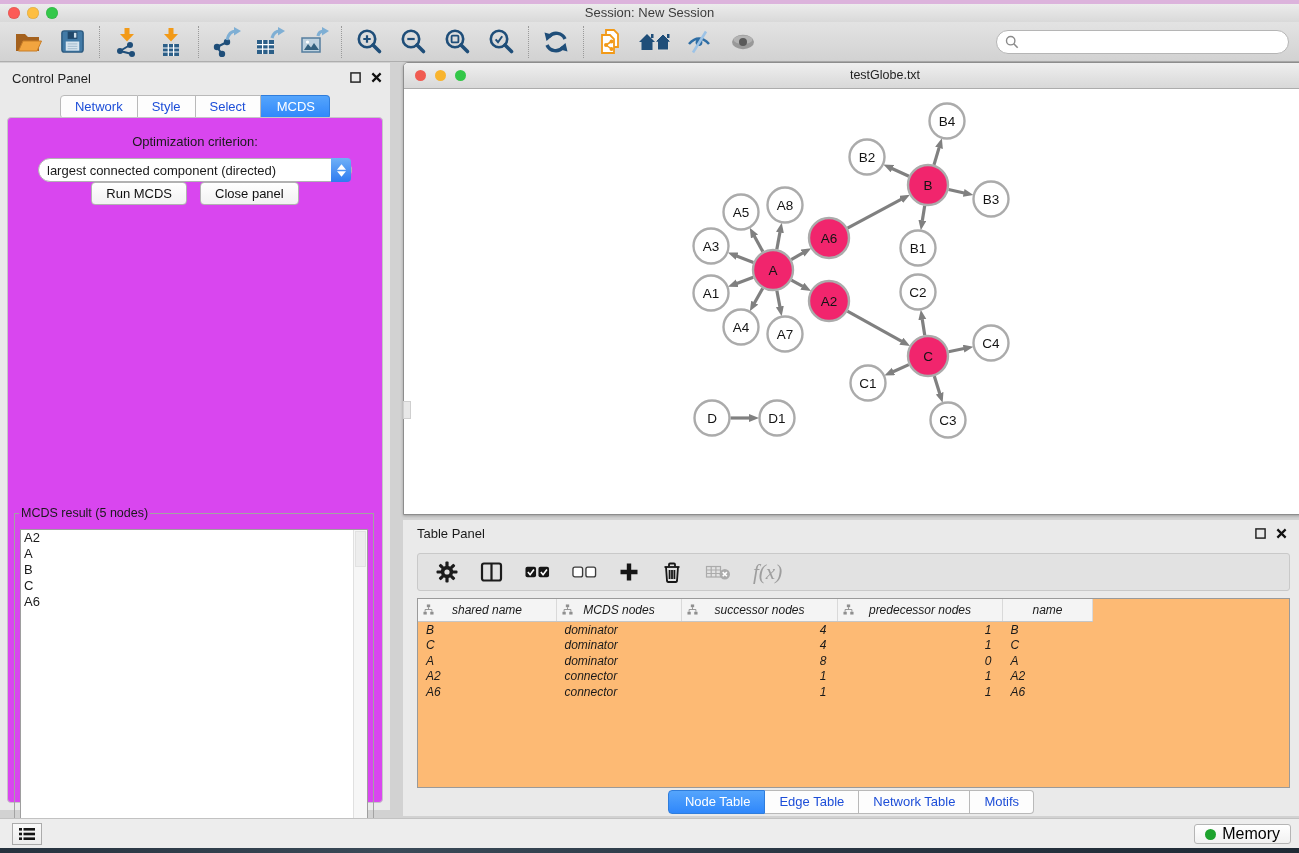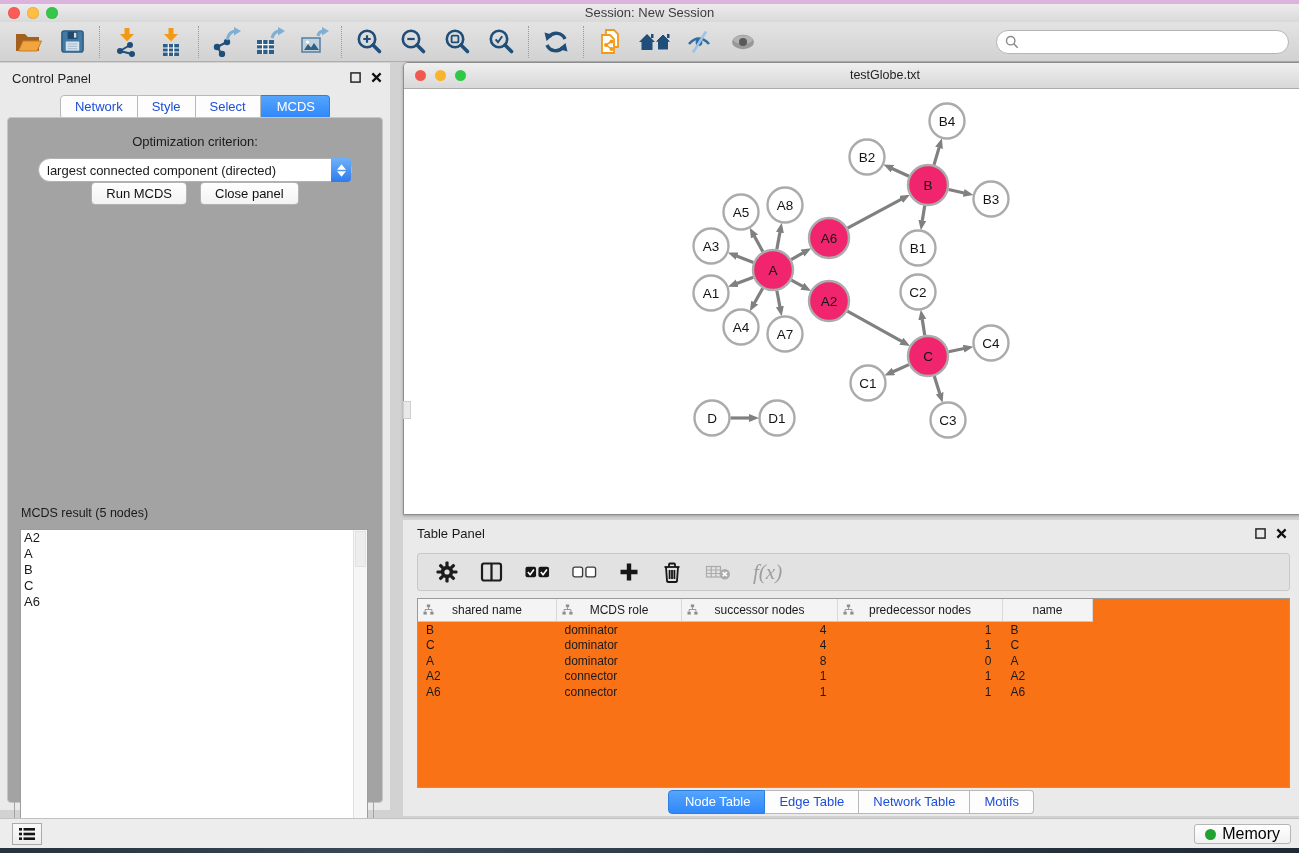--- a/index.html
+++ b/index.html
@@ -24,21 +24,21 @@
   
   .cpanel{position:absolute;left:0;top:63px;width:390px;height:747px;background:#eaeaea;}
   .cpanel-header{position:absolute;left:12px;top:8px;font-size:13px;color:#222;}
   .panel-ctls{position:absolute;right:8px;top:9px;display:flex;gap:10px;align-items:center;}
   .cp-tabs{position:absolute;left:0;top:32px;width:100%;display:flex;justify-content:center;}
   .tabseg{display:flex;}
   .tab{font-size:13px;padding:3px 14px 4px 14px;background:#fdfdfd;border:1px solid #b9b9b9;border-left:none;color:#1d4ed8;}
   .tab:first-child{border-left:1px solid #b9b9b9;border-radius:4px 0 0 4px;}
   .tab:last-child{border-radius:0 4px 4px 0;}
   .tab.active{background:linear-gradient(#55a5fc,#2f87fb);color:#fff;border-color:#2f7ddc;padding-left:16px;}
-  .cp-inner{position:absolute;left:7px;right:7px;top:54px;bottom:7px;background:#a3a3a3;
+  .cp-inner{position:absolute;left:7px;right:7px;top:54px;bottom:7px;background:#d946ef;
             border:1px solid #c6c6c6;border-radius:4px;}
   .opt-label{margin-top:16px;text-align:center;font-size:13px;}
   .dropdown{position:relative;margin:9px auto 0 auto;width:314px;height:24px;background:#fff;
             border:1px solid #b2b2b2;border-radius:12px;box-sizing:border-box;
             display:flex;align-items:center;font-size:13px;padding-left:8px;}
   .dd-stepper{position:absolute;right:0;top:-1px;width:20px;height:24px;border-radius:0 4px 4px 0;
               background:linear-gradient(#6fb1f7,#2e7bf0);display:flex;flex-direction:column;
               align-items:center;justify-content:center;gap:1px;}
   .cp-buttons{display:flex;justify-content:center;gap:13px;}
   .btn{font-size:13px;background:linear-gradient(#ffffff,#f2f2f2);border:1px solid #b2b2b2;
@@ -65,22 +65,22 @@
   .left-grip{position:absolute;left:-1px;top:338px;width:6px;height:16px;background:#e8e8e8;border:1px solid #cfcfcf;}
   
   .tpanel{position:absolute;left:403px;top:520px;width:896px;height:296px;background:#eaeaea;}
   .tpanel-title{position:absolute;left:14px;top:6px;font-size:13px;}
   .tpanel .panel-ctls{top:8px;right:12px;}
   .ttoolbar{position:absolute;left:14px;right:9px;top:33px;height:38px;background:#e2e2e2;
             border:1px solid #c9c9c9;border-radius:3px;display:flex;align-items:center;
             gap:22px;padding-left:18px;box-sizing:border-box;}
   .ttbtn{background:none;border:none;padding:0;display:flex;align-items:center;}
   .fx{font-family:"Liberation Serif",serif;font-style:italic;color:#9e9e9e;font-size:21px;}
-  .tablewrap{position:absolute;left:14px;right:9px;top:78px;height:188px;background:#f97316;
-             border:1px solid #9a9a9a;overflow:hidden;}
+  .tablewrap{position:absolute;left:14px;right:9px;top:78px;height:188px;background:#fdba74;
+             border:1px solid #9a9a9a;overflow:hidden;font-style:italic;}
   table.ntable{border-collapse:collapse;table-layout:fixed;font-size:12px;}
   table.ntable th{position:relative;background:#f4f4f4;border-right:1px solid #d9d9d9;
        border-bottom:1px solid #c6c6c6;height:20px;font-weight:normal;text-align:center;font-size:12px;}
   table.ntable th svg{position:absolute;left:5px;top:5px;}
   table.ntable td{height:15.5px;padding:0 8px;white-space:nowrap;overflow:hidden;}
   table.ntable td.num{text-align:right;padding-right:11px;}
   .ttabs{position:absolute;left:0;right:0;top:270px;display:flex;justify-content:center;}
   
   .statusbar{position:absolute;left:0;top:818px;width:1299px;height:30px;background:#ededed;border-top:1px solid #c2c2c2;}
   .listbtn{position:absolute;left:12px;top:4px;width:30px;height:22px;background:linear-gradient(#fafafa,#ededed);
@@ -485,21 +485,21 @@
                   </g>
                   <path d="M6,3.5 V6 M2.3,8.5 V6 H9.7 V8.5" stroke="#8f8f8f" stroke-width="1" fill="none"></path>
                 </svg><span>shared name</span></th>
               <th style="width: 122px;"><svg width="11" height="11" viewBox="0 0 12 12">
                   <g fill="#8f8f8f">
                     <rect x="4.2" y="0.5" width="3.6" height="3"></rect>
                     <rect x="0.5" y="8.5" width="3.6" height="3"></rect>
                     <rect x="7.9" y="8.5" width="3.6" height="3"></rect>
                   </g>
                   <path d="M6,3.5 V6 M2.3,8.5 V6 H9.7 V8.5" stroke="#8f8f8f" stroke-width="1" fill="none"></path>
-                </svg><span>MCDS role</span></th>
+                </svg><span>MCDS nodes</span></th>
               <th style="width: 153px;"><svg width="11" height="11" viewBox="0 0 12 12">
                   <g fill="#8f8f8f">
                     <rect x="4.2" y="0.5" width="3.6" height="3"></rect>
                     <rect x="0.5" y="8.5" width="3.6" height="3"></rect>
                     <rect x="7.9" y="8.5" width="3.6" height="3"></rect>
                   </g>
                   <path d="M6,3.5 V6 M2.3,8.5 V6 H9.7 V8.5" stroke="#8f8f8f" stroke-width="1" fill="none"></path>
                 </svg><span>successor nodes</span></th>
               <th style="width: 162px;"><svg width="11" height="11" viewBox="0 0 12 12">
                   <g fill="#8f8f8f">

